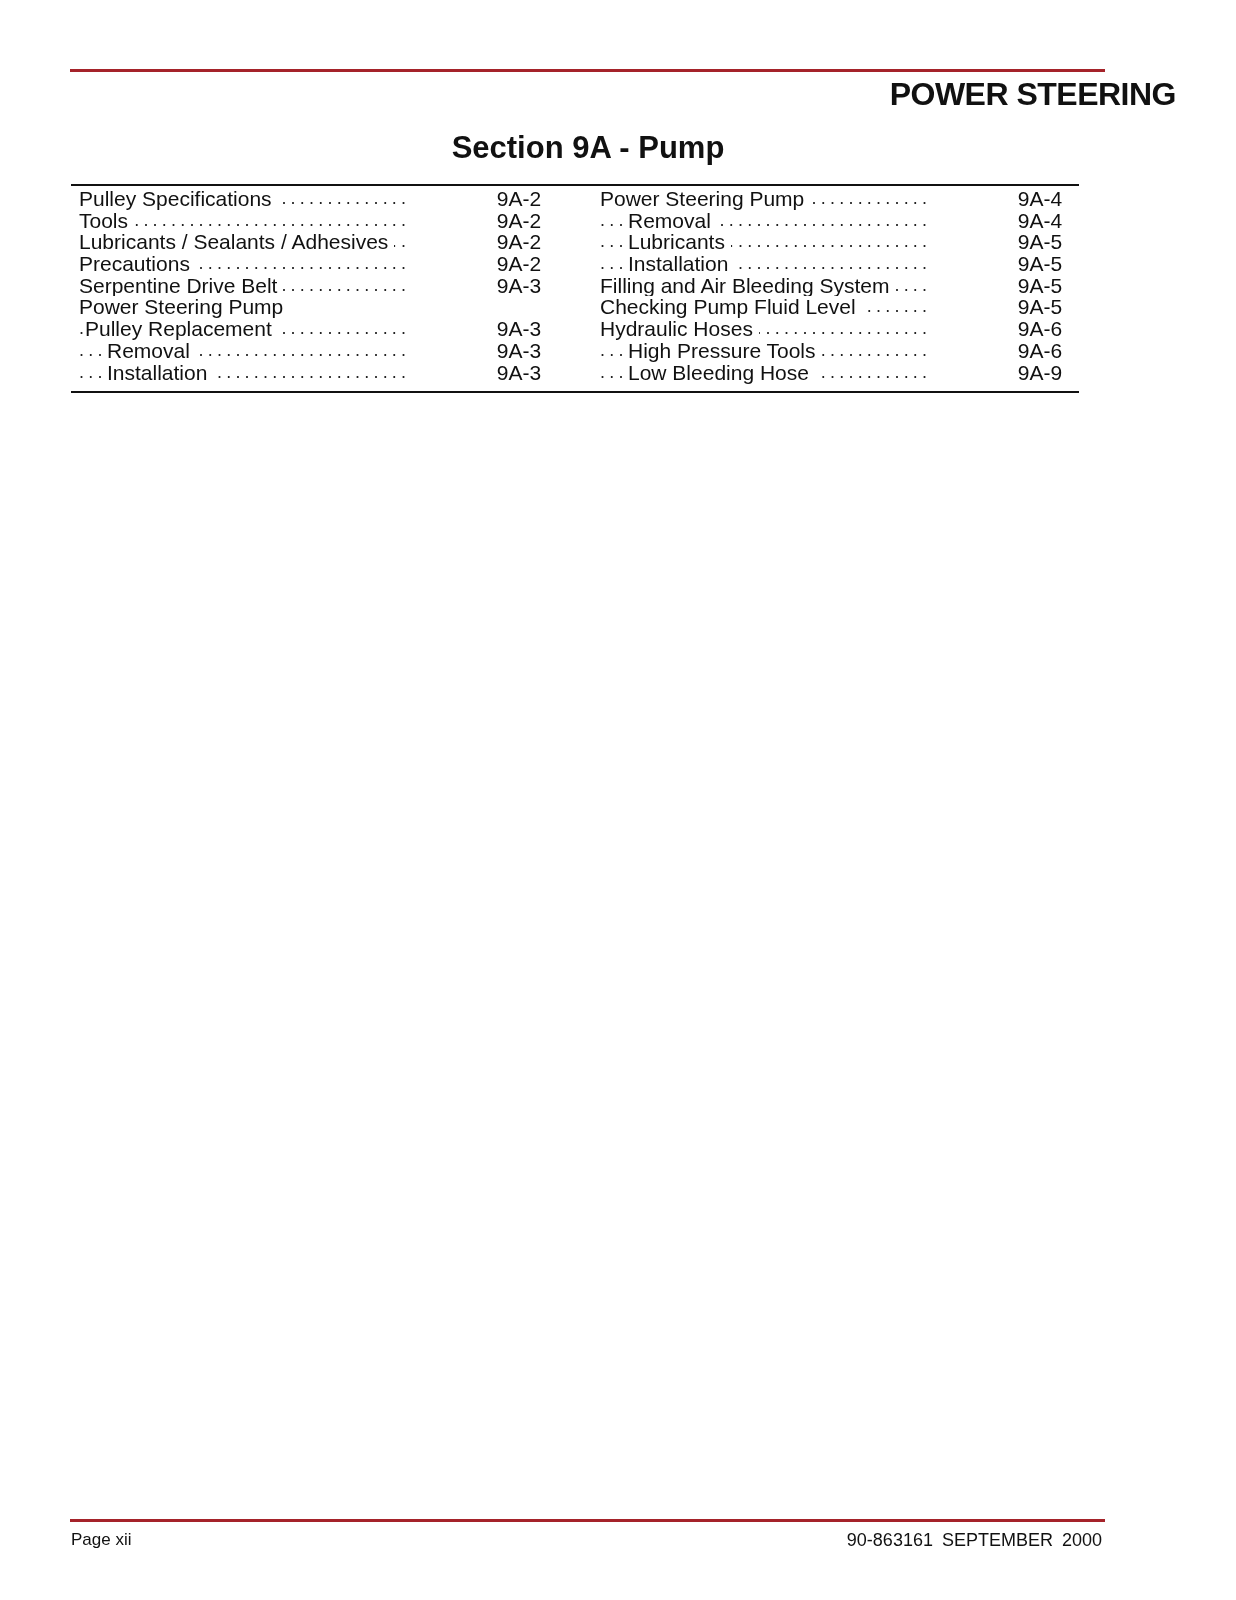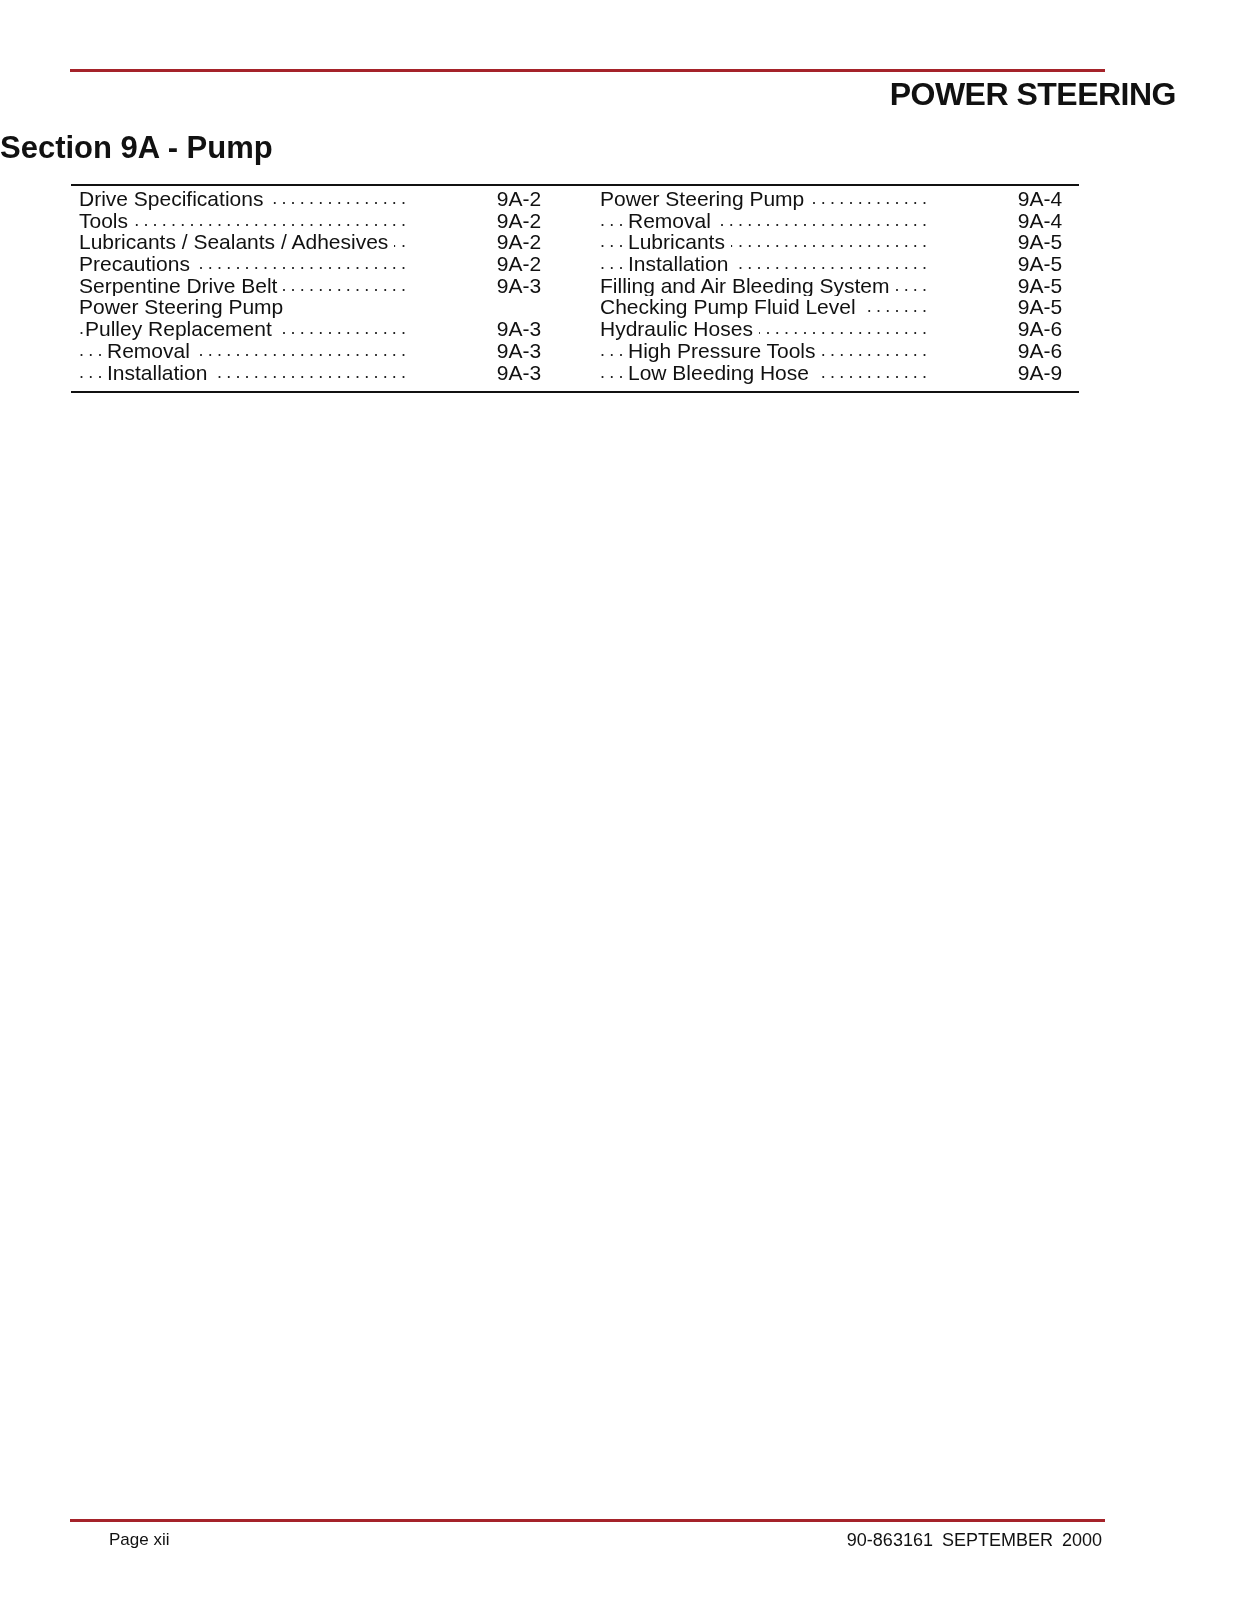--- a/index.html
+++ b/index.html
@@ -1,50 +1,50 @@
 <!DOCTYPE html>
 <html><head>
   <meta charset="utf-8">
   <style>
     html, body { margin: 0; padding: 0; background: #ffffff; }
     body { width: 1236px; height: 1600px; position: relative; font-family: "Liberation Sans", sans-serif; color: #111; overflow: hidden; }
     .rule-red { position: absolute; left: 70px; width: 1035px; height: 3px; background: #a5232a; }
     .rule-top { top: 69px; }
     .rule-bottom { top: 1519px; }
     .title { position: absolute; top: 76px; left: 0; width: 1176px; text-align: right; font-weight: bold; font-size: 32px; letter-spacing: -0.5px; }
-    .subtitle { position: absolute; top: 130px; left: 0; width: 1176px; text-align: left; font-weight: bold; font-size: 31px; }
+    .subtitle { position: absolute; top: 130px; left: 0; width: 1176px; text-align: center; font-weight: bold; font-size: 31px; }
     .toc-rule { position: absolute; left: 71px; width: 1008px; height: 2px; background: #111; }
     .toc-rule.t { top: 184px; }
     .toc-rule.b { top: 391px; }
     .toc-col { position: absolute; top: 188px; }
     .toc-col.left { left: 79px; width: 470px; }
     .toc-col.right { left: 600px; width: 470px; }
     .toc-row { position: relative; height: 21.7px; font-size: 21px; line-height: 21.7px; white-space: nowrap; }
     .toc-row .label { position: absolute; left: 0; background: #fff; padding-right: 6px; z-index: 2; }
     .toc-row.l1 .label { left: 6px; }
     .toc-row.l2 .label { left: 28px; }
     .toc-row .dots { position: absolute; top: 0; z-index: 1; overflow: hidden; letter-spacing: 4.2px; color: #222; font-size: 18px; }
     .toc-col.left .toc-row .dots { left: 0; width: 386px; }
     .toc-col.right .toc-row .dots { left: 0; width: 386px; }
     .toc-row .page { position: absolute; right: 0; width: 60px; text-align: center; }
-    .footer-left { position: absolute; top: 1530px; left: 71px; font-size: 17px; margin-left: 38px; }
+    .footer-left { position: absolute; top: 1530px; left: 71px; font-size: 17px; }
     .footer-right { position: absolute; top: 1530px; right: 134px; font-size: 18px; word-spacing: 4px; }
   </style>
 </head>
 <body>
 
 <div class="rule-red rule-top"></div>
 <div class="title">POWER STEERING</div>
 <div class="subtitle">Section 9A - Pump</div>
 
 <div class="toc-rule t"></div>
 
 <div class="toc-col left">
   <div class="toc-row">
-    <span class="label">Drive Specifications</span>
+    <span class="label">Pulley Specifications</span>
     <span class="dots">....................................</span>
     <span class="page">9A-2</span>
   </div>
   <div class="toc-row">
     <span class="label">Tools</span>
     <span class="dots">....................................</span>
     <span class="page">9A-2</span>
   </div>
   <div class="toc-row">
     <span class="label">Lubricants / Sealants / Adhesives</span>

